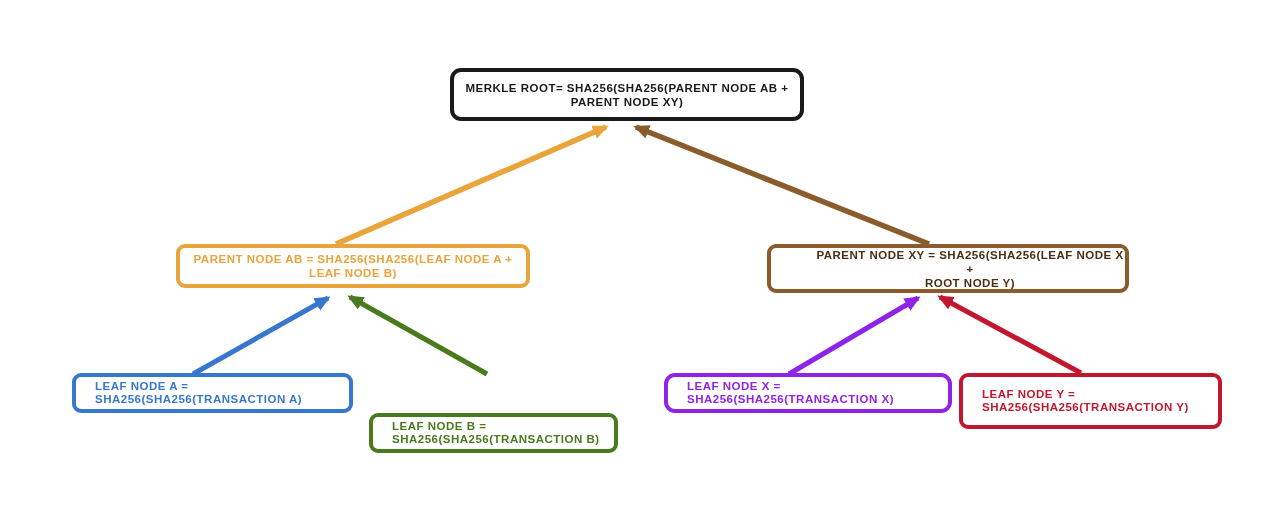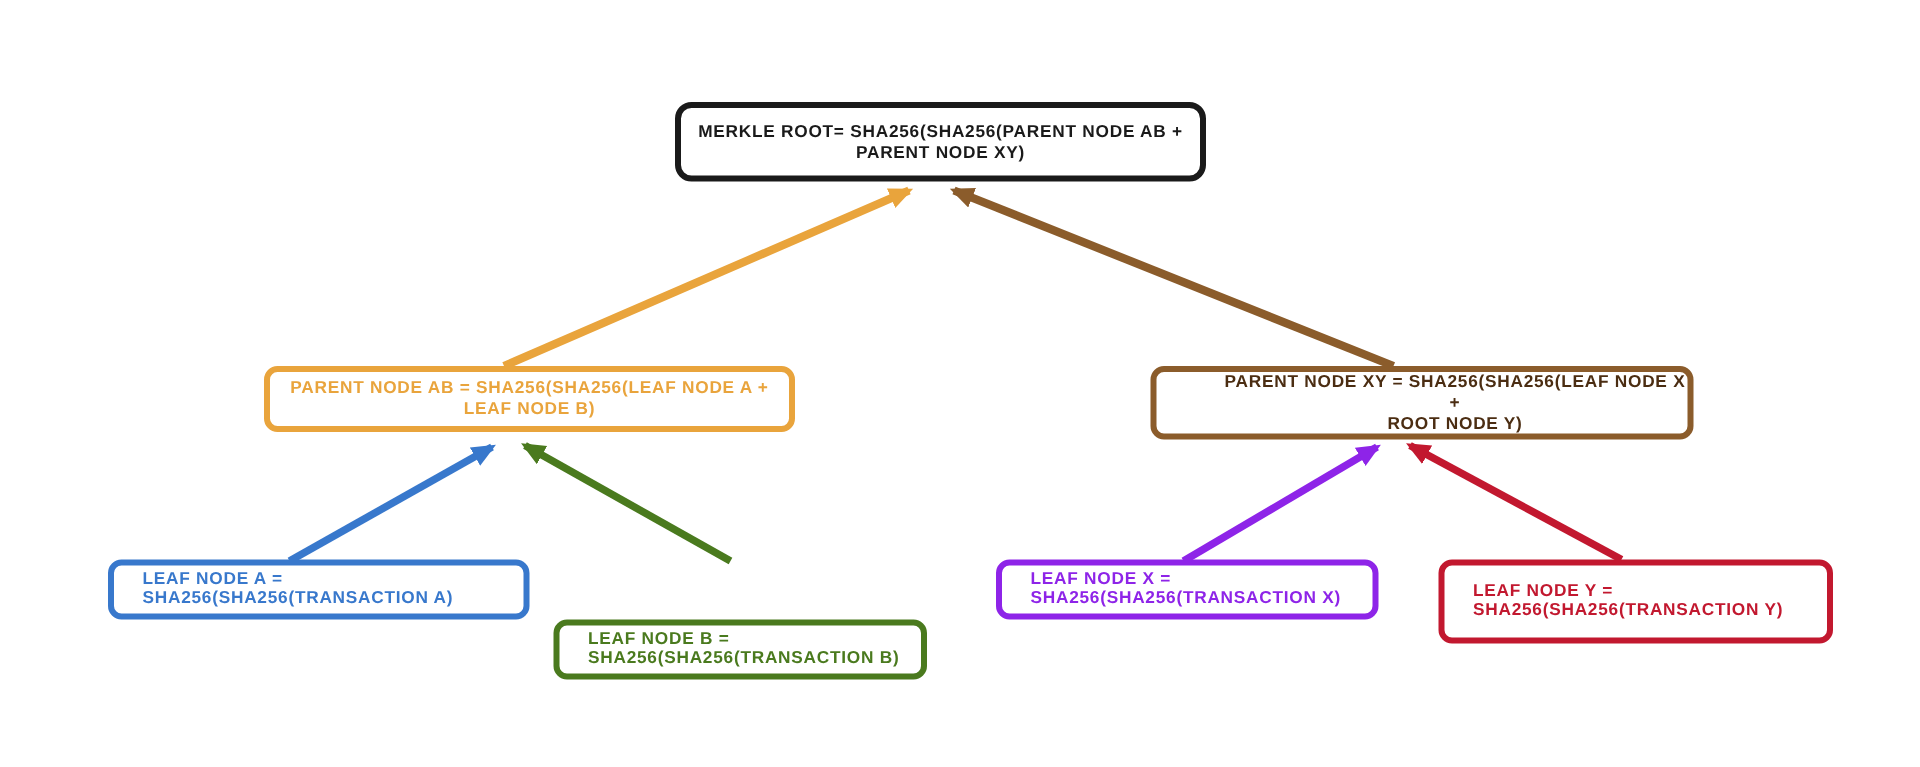--- a/index.html
+++ b/index.html
@@ -31,21 +31,21 @@
     display:flex;flex-direction:column;justify-content:center;
     text-align:left;
     padding-left:19px;padding-right:4px;
     line-height:13.5px;
   }
   .node-root{left:450px;top:68px;width:354px;height:53px;border-radius:11px;}
   .node-ab{left:176px;top:244px;width:354px;height:44px;}
   .node-xy{left:767px;top:244px;width:362px;height:49px;padding-left:44px;}
   .node-la{left:72px;top:373px;width:281px;height:40px;}
   .node-lb{left:369px;top:373px;width:249px;height:40px;margin-top:40px;}
-  .node-lx{left:664px;top:373px;width:255px;height:40px;}
+  .node-lx{left:664px;top:373px;width:288px;height:40px;border-radius:11px;}
   .node-ly{left:959px;top:373px;width:263px;height:56px;}
 </style>
 </head>
 <body>
 
 <div class="canvas">
 
   <svg class="edges" viewBox="0 0 1280 511" xmlns="http://www.w3.org/2000/svg">
     <defs>
       <marker id="head-orange" markerUnits="userSpaceOnUse" markerWidth="18" markerHeight="16" refX="13" refY="7" orient="auto">

